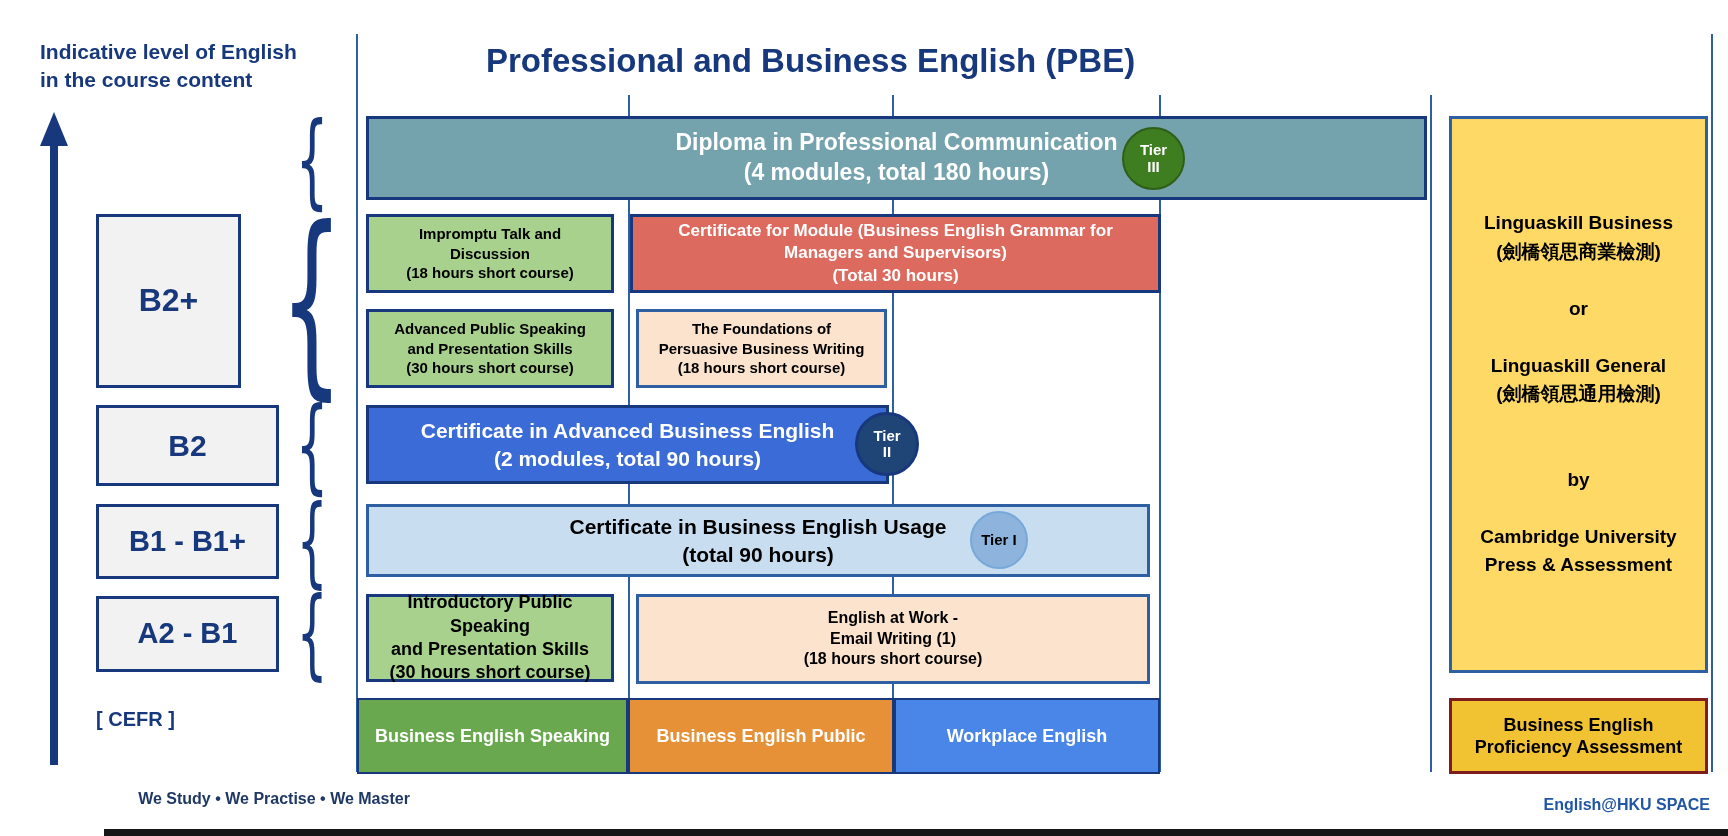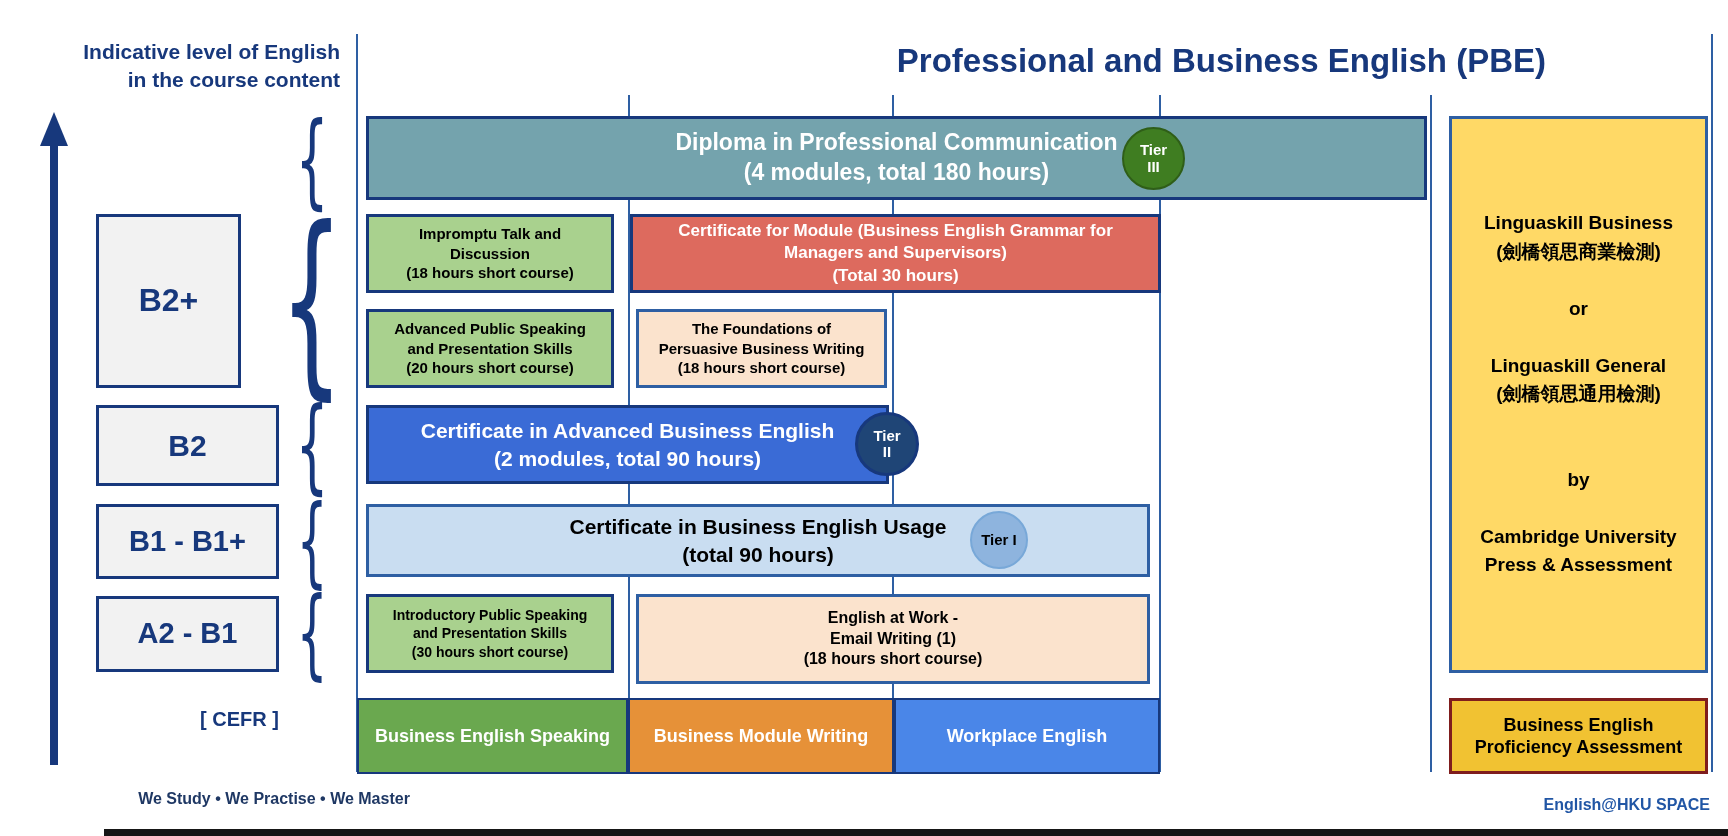--- a/index.html
+++ b/index.html
@@ -1,20 +1,20 @@
 <!DOCTYPE html>
 <html><head>
 <meta charset="utf-8">
 <style>
   *{margin:0;padding:0;box-sizing:border-box}
   html,body{background:#ffffff}
   body{font-family:"Liberation Sans","DejaVu Sans",sans-serif}
   .canvas{position:relative;width:1728px;height:836px;background:#ffffff;overflow:hidden}
   .vline{position:absolute;width:2px;background:#2e5fa3}
-  .txt{position:absolute;font-weight:bold;color:#17387c;text-align:right;white-space:pre-line}
+  .txt{position:absolute;font-weight:bold;color:#17387c;text-align:left;white-space:pre-line}
   .box{position:absolute;display:flex;align-items:center;justify-content:center;text-align:center;
        font-weight:bold;white-space:pre-line;line-height:1.3;padding:2px}
   .level{background:#f2f2f2;border:3px solid #17387c;color:#17387c}
   .teal{background:#74a3ad;border:3px solid #17387c;color:#ffffff}
   .green{background:#a9d18e;border:3px solid #17387c;color:#000000}
   .red{background:#dd6a5e;border:3px solid #17387c;color:#ffffff}
   .cream{background:#fbe3cd;border:3px solid #2e5fa3;color:#000000}
   .bluebar{background:#3a6bd6;border:3px solid #17387c;color:#ffffff}
   .lightblue{background:#c9ddf1;border:3px solid #2e5fa3;color:#000000}
   .yellowpanel{background:#ffd966;border:3px solid #2e5fa3;color:#000000}
@@ -72,40 +72,40 @@
   <div class="box green" style="left:366px;top:214px;width:248px;height:79px;font-size:15px">Impromptu Talk and
 Discussion
 (18 hours short course)</div>
 
   <div class="box red" style="left:630px;top:214px;width:531px;height:79px;font-size:17px">Certificate for Module (Business English Grammar for
 Managers and Supervisors)
 (Total 30 hours)</div>
 
   <div class="box green" style="left:366px;top:309px;width:248px;height:79px;font-size:15px">Advanced Public Speaking
 and Presentation Skills
-(20 hours short course)</div>
+(30 hours short course)</div>
 
   <div class="box cream" style="left:636px;top:309px;width:251px;height:79px;font-size:15px">The Foundations of
 Persuasive Business Writing
 (18 hours short course)</div>
 
   <div class="box bluebar" style="left:366px;top:405px;width:523px;height:79px;font-size:21px">
     <span style="width:100%">Certificate in Advanced Business English
 (2 modules, total 90 hours)</span>
   </div>
   <div class="circle" style="left:855px;top:412px;width:64px;height:64px;background:#1f4576;border:3px solid #17387c;color:#fff;font-size:15px">Tier
 II</div>
 
   <div class="box lightblue" style="left:366px;top:504px;width:784px;height:73px;font-size:21px">
     <span style="width:100%">Certificate in Business English Usage
 (total 90 hours)</span>
   </div>
   <div class="circle" style="left:970px;top:511px;width:58px;height:58px;background:#8eb4de;border:2px solid #78a8d8;color:#000;font-size:15px">Tier I</div>
 
-  <div class="box green" style="left:366px;top:594px;width:248px;height:79px;font-size:14px">Introductory Public Speaking
+  <div class="box green" style="left:366px;top:594px;width:248px;height:88px;font-size:18px">Introductory Public Speaking
 and Presentation Skills
 (30 hours short course)</div>
 
   <div class="box cream" style="left:636px;top:594px;width:514px;height:90px;font-size:16px">English at Work -
 Email Writing (1)
 (18 hours short course)</div>
 
   <div class="box yellowpanel" style="left:1449px;top:116px;width:259px;height:557px;font-size:19px;line-height:1.5">Linguaskill Business
 (劍橋領思商業檢測)
 
@@ -114,21 +114,21 @@
 Linguaskill General
 (劍橋領思通用檢測)
 
 
 by
 
 Cambridge University
 Press &amp; Assessment</div>
 
   <div class="cat" style="left:357px;width:271px;background:#6aa84f;border:2px solid #17387c;color:#fff">Business English Speaking</div>
-  <div class="cat" style="left:628px;width:266px;background:#e69138;border:2px solid #17387c;color:#fff">Business Module Writing</div>
+  <div class="cat" style="left:628px;width:266px;background:#e69138;border:2px solid #17387c;color:#fff">Business English Public</div>
   <div class="cat" style="left:894px;width:266px;background:#4a86e8;border:2px solid #17387c;color:#fff">Workplace English</div>
   <div class="cat" style="left:1449px;width:259px;background:#f1c232;border:3px solid #7f1d1d;color:#000">Business English
 Proficiency Assessment</div>
 
   <div class="txt" style="left:84px;top:790px;width:380px;font-size:16px;text-align:center;color:#1f3864">We Study • We Practise • We Master</div>
   <div class="txt" style="left:1460px;top:796px;width:250px;font-size:16px;text-align:right;color:#2156a5">English@HKU SPACE</div>
 
   <div class="bottom-strip" style="left:104px;top:829px;width:1624px;height:7px"></div>
 
 </div>

